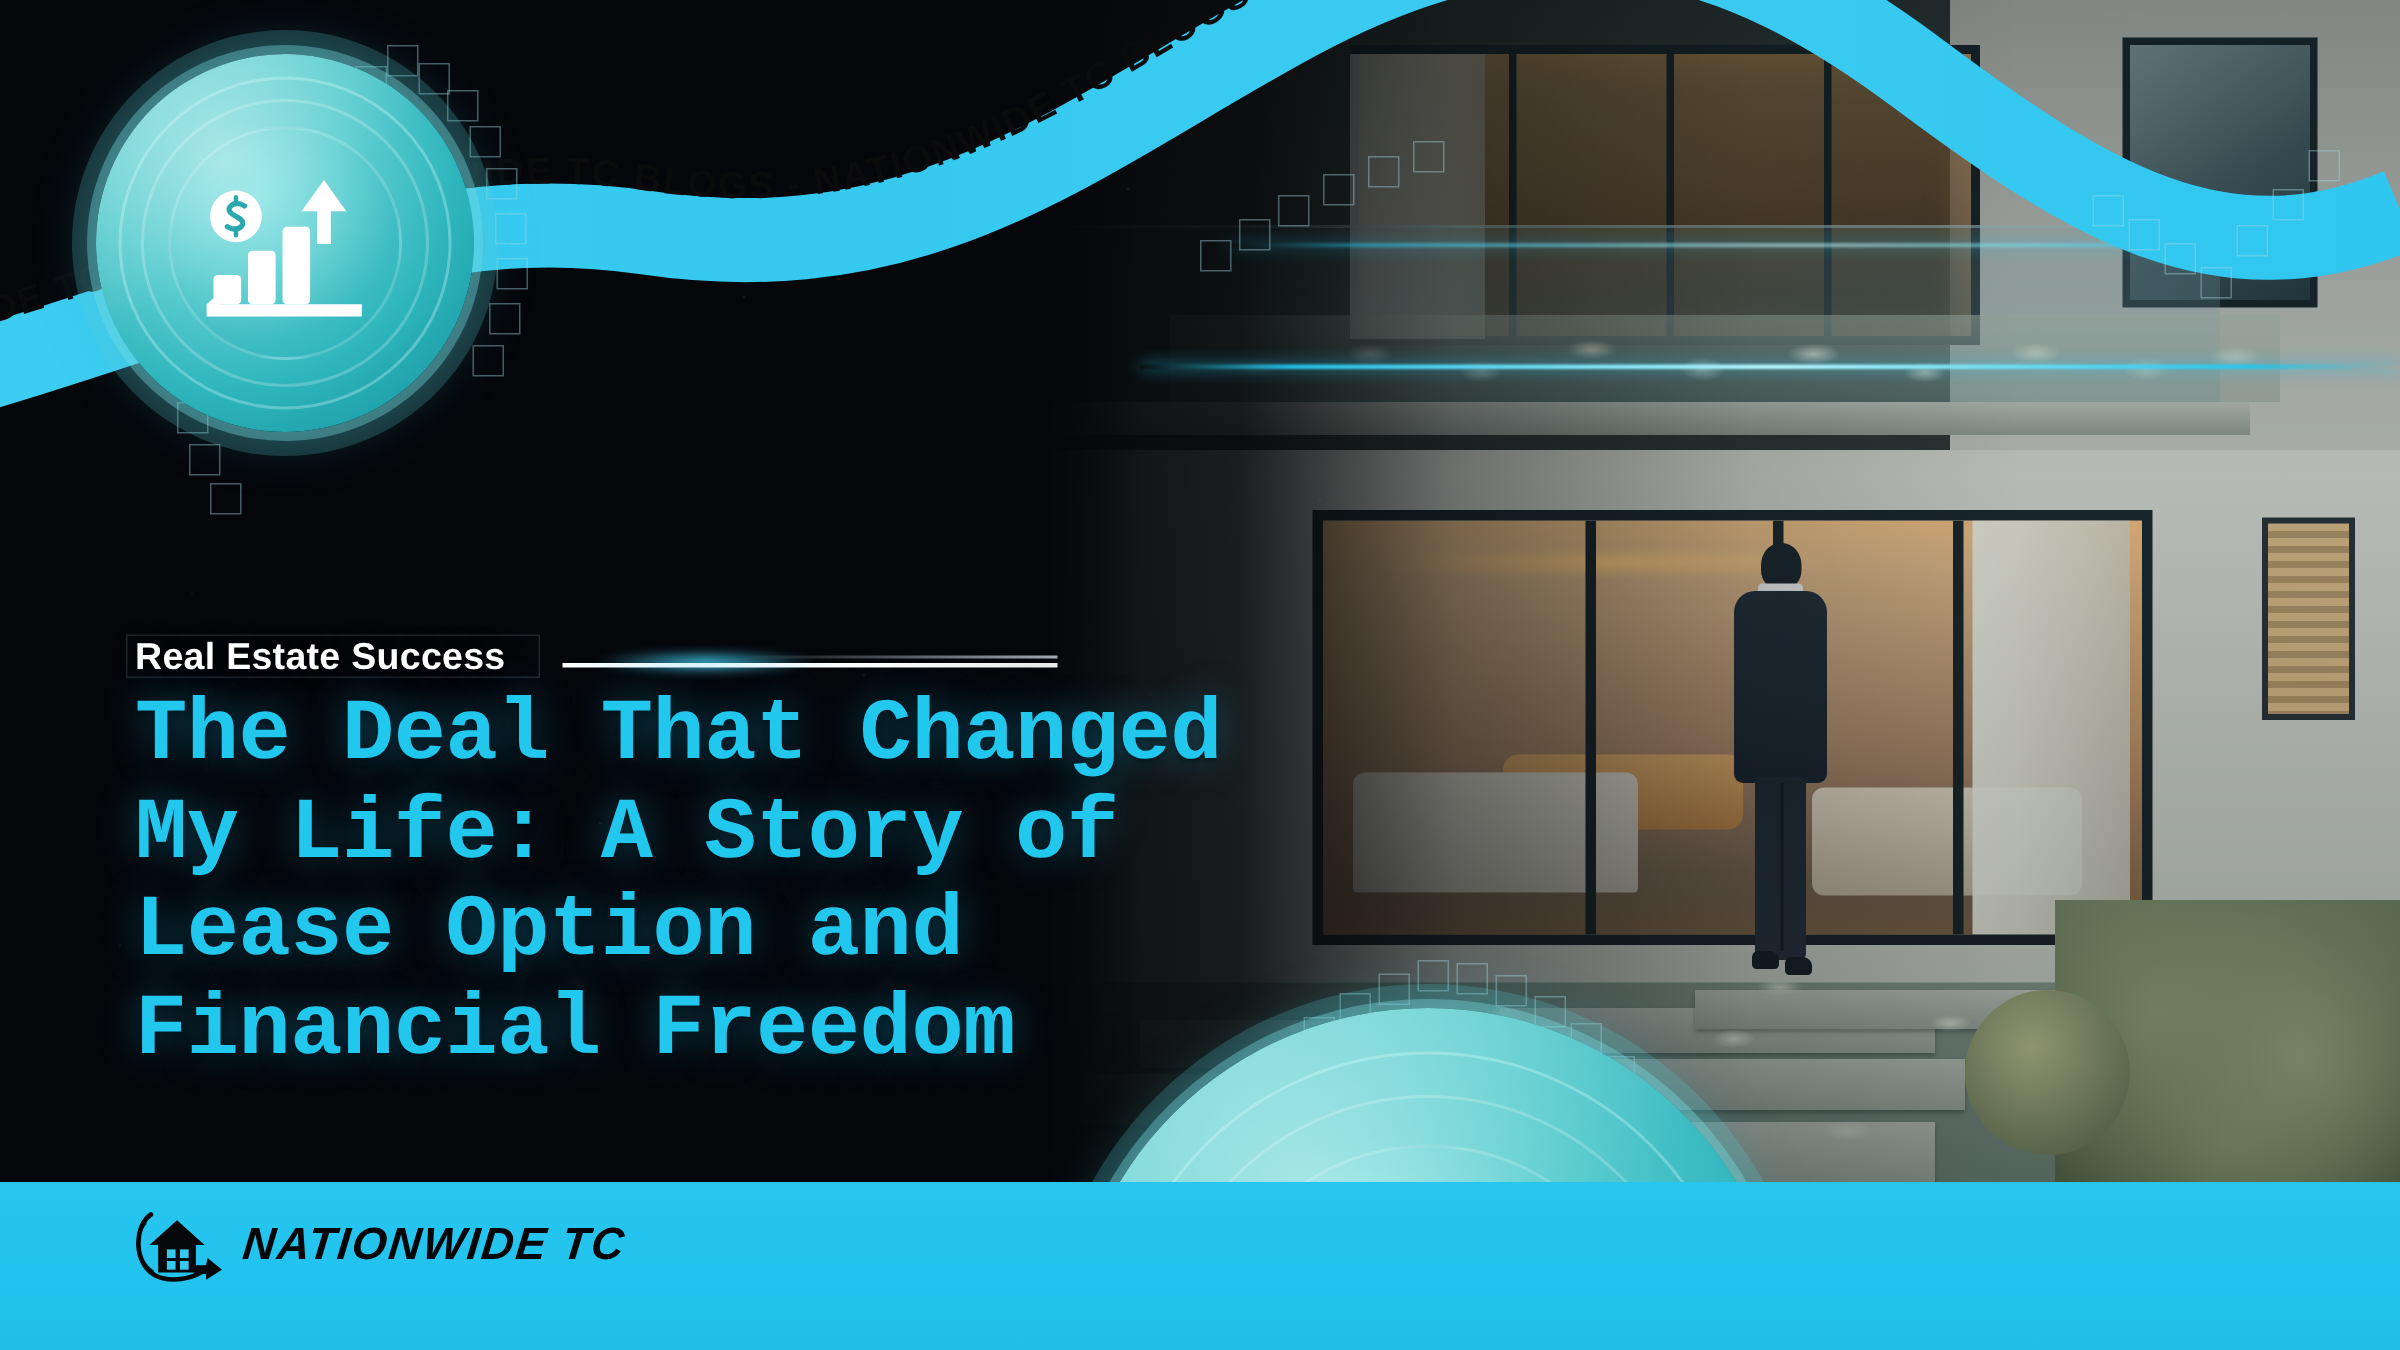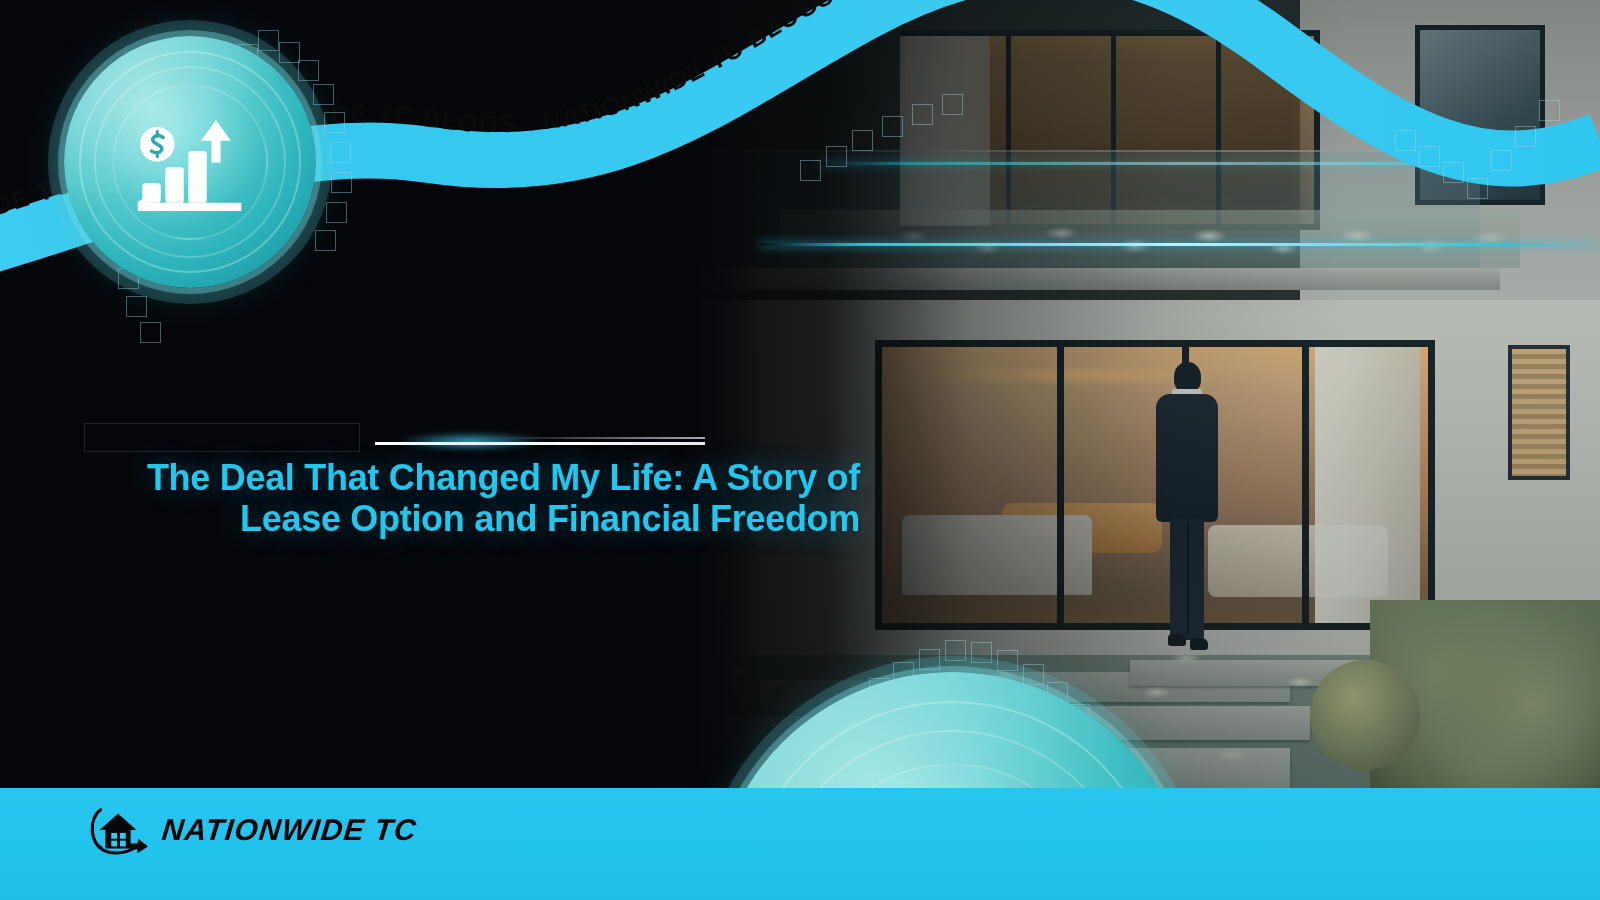--- a/index.html
+++ b/index.html
@@ -286,26 +286,25 @@
     position:absolute; left:120px; top:-3px; width:210px; height:2px;
     background:linear-gradient(90deg, rgba(255,255,255,0), rgba(215,225,235,.75));
   }
   .divider .glow {
     position:absolute; left:20px; top:-7px; width:150px; height:17px;
     background:radial-gradient(ellipse at center, rgba(70,215,255,.85), rgba(40,180,230,0) 70%);
     filter:blur(3px);
   }
   .headline {
     position:absolute; left:90px; top:458px; width:770px;
-    font-size:36px; line-height:1.13; font-weight:700;
+    font-size:58px; line-height:1.13; font-weight:700;
     color:#22c7ee;
     letter-spacing:-.3px;
-    font-family:Liberation Sans, sans-serif;
+    font-family:Liberation Mono, monospace;
     text-shadow:0 0 26px rgba(26,170,215,.45), 0 2px 4px rgba(0,0,0,.65);
-    text-align:right;
   }
 
   
   .bottombar {
     position:absolute; left:0; top:788px; width:1600px; height:112px;
     background:linear-gradient(180deg,#28c6ef 0%,#22c3ee 55%,#1fbfe9 100%);
   }
   .logo { position:absolute; left:88px; top:800px; height:60px; display:flex; align-items:center; gap:12px; }
   .logo-mark { width:62px; height:60px; position:relative; }
   .logo-word {
@@ -495,20 +494,21 @@
         <rect x="6" y="62" width="16" height="17" rx="2.5"></rect>
         <rect x="26" y="48" width="16" height="31" rx="2.5"></rect>
         <rect x="46" y="34" width="16" height="45" rx="2.5"></rect>
         <path d="M66 44 l0-19 -9 0 13-18 13 18 -9 0 0 19 z"></path>
         <path d="M2 86 L92 86 L92 79 L10 79 L10 72 L2 79 Z"></path>
       </g>
     </svg>
   </div>
 
   <div class="kicker-box"></div>
+  <div class="kicker">Real Estate Success</div>
 
   <div class="divider">
     <span class="glow"></span>
       <span class="l2"></span>
       <span class="l1"></span>
   </div>
 
   <h1 class="headline">The Deal That Changed My Life: A Story of Lease Option and Financial Freedom</h1>
 
   <div class="bottombar"></div>

